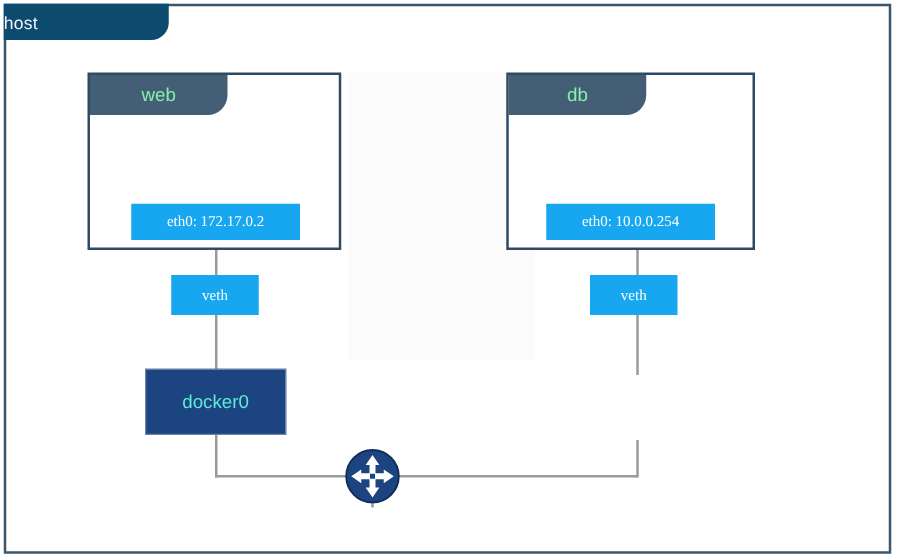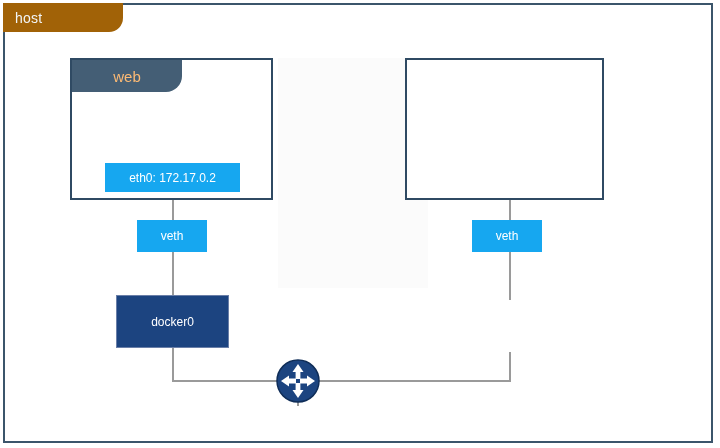--- a/index.html
+++ b/index.html
@@ -26,27 +26,26 @@
     width: 710px;
     height: 440px;
     box-sizing: border-box;
     border: 2px solid #3b556b;
     background: #ffffff;
   }
   .host-tab {
     position: absolute;
     left: 3px;
     top: 3px;
-    width: 120px;
+    width: 132px;
     height: 29px;
-    background: #a16207;
+    background: #0c4a6e;
     border-bottom-right-radius: 14px;
     display: flex;
     align-items: center;
-    padding-left: 12px;
     box-sizing: border-box;
   }
   .host-tab-label {
     color: #f2f5f7;
     font-size: 14px;
     letter-spacing: 0.2px;
   }
 
   
   .wash {
@@ -69,53 +68,54 @@
     position: absolute;
     height: 32px;
     background: #445e75;
     border-bottom-right-radius: 16px;
     display: flex;
     align-items: center;
     justify-content: center;
     box-sizing: border-box;
   }
   .ns-tab-label {
-    color: #fdba74;
+    color: #86efac;
     font-size: 15px;
     font-weight: 400;
   }
 
   
   .chip {
     position: absolute;
     background: #16a7f0;
     display: flex;
     align-items: center;
     justify-content: center;
     box-sizing: border-box;
+    font-family: Liberation Serif, serif;
   }
   .chip-label {
     color: #ffffff;
     font-size: 12px;
     white-space: nowrap;
   }
 
   
   .bridge {
     position: absolute;
     background: #1c4480;
     border: 1px solid #6a7fa8;
     display: flex;
     align-items: center;
     justify-content: center;
     box-sizing: border-box;
   }
   .bridge-label {
-    color: #ffffff;
-    font-size: 12px;
+    color: #5eead4;
+    font-size: 15px;
     white-space: nowrap;
   }
 
   
   .line-v {
     position: absolute;
     width: 2px;
     background: #9a9a9a;
   }
   .line-h {
@@ -157,20 +157,26 @@
 
   <div class="ns-box" style="left:70px; top:58px; width:203px; height:142px;"></div>
   <div class="ns-tab" style="left:72px; top:60px; width:110px;">
     <span class="ns-tab-label">web</span>
   </div>
   <div class="chip" style="left:105px; top:163px; width:135px; height:29px;">
     <span class="chip-label">eth0: 172.17.0.2</span>
   </div>
 
   <div class="ns-box" style="left:405px; top:58px; width:199px; height:142px;"></div>
+  <div class="ns-tab" style="left:407px; top:60px; width:110px;">
+    <span class="ns-tab-label">db</span>
+  </div>
+  <div class="chip" style="left:437px; top:163px; width:135px; height:29px;">
+    <span class="chip-label">eth0: 10.0.0.254</span>
+  </div>
 
   <div class="chip" style="left:137px; top:220px; width:70px; height:32px;">
     <span class="chip-label">veth</span>
   </div>
   <div class="chip" style="left:472px; top:220px; width:70px; height:32px;">
     <span class="chip-label">veth</span>
   </div>
 
   <div class="bridge" style="left:116px; top:295px; width:113px; height:53px;">
     <span class="bridge-label">docker0</span>

